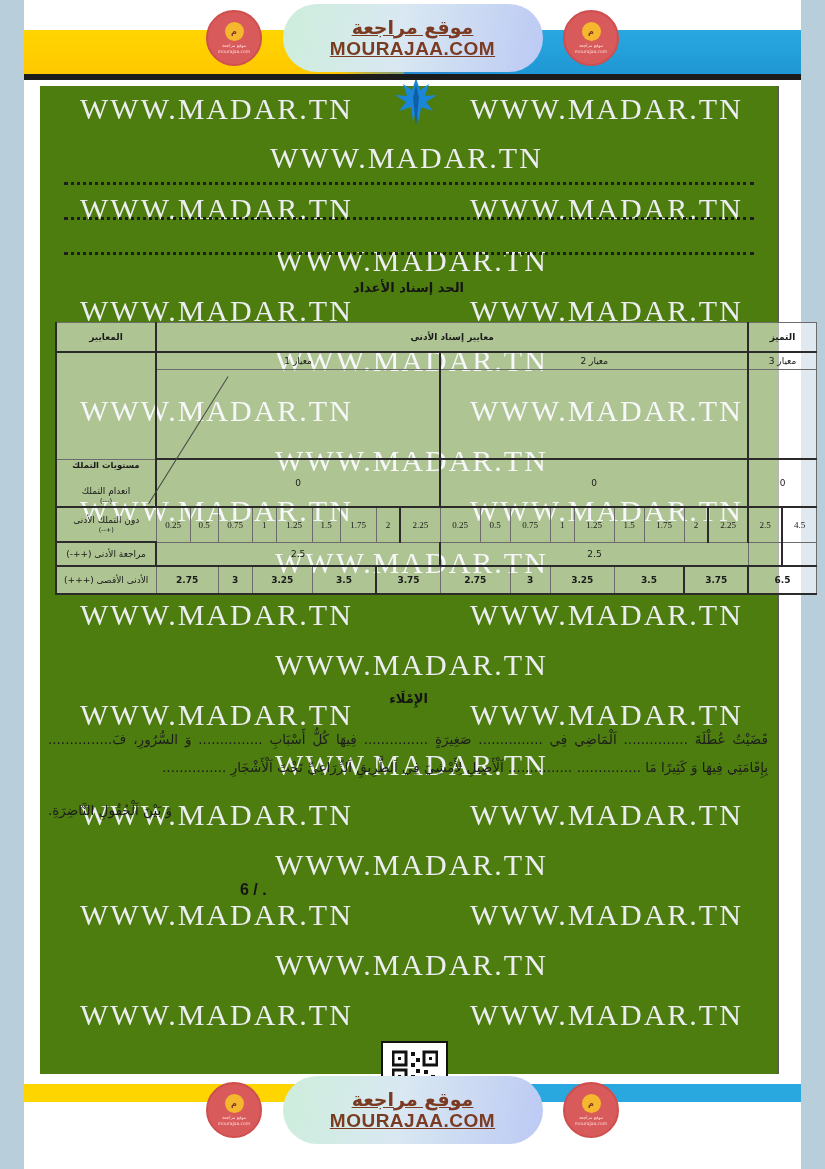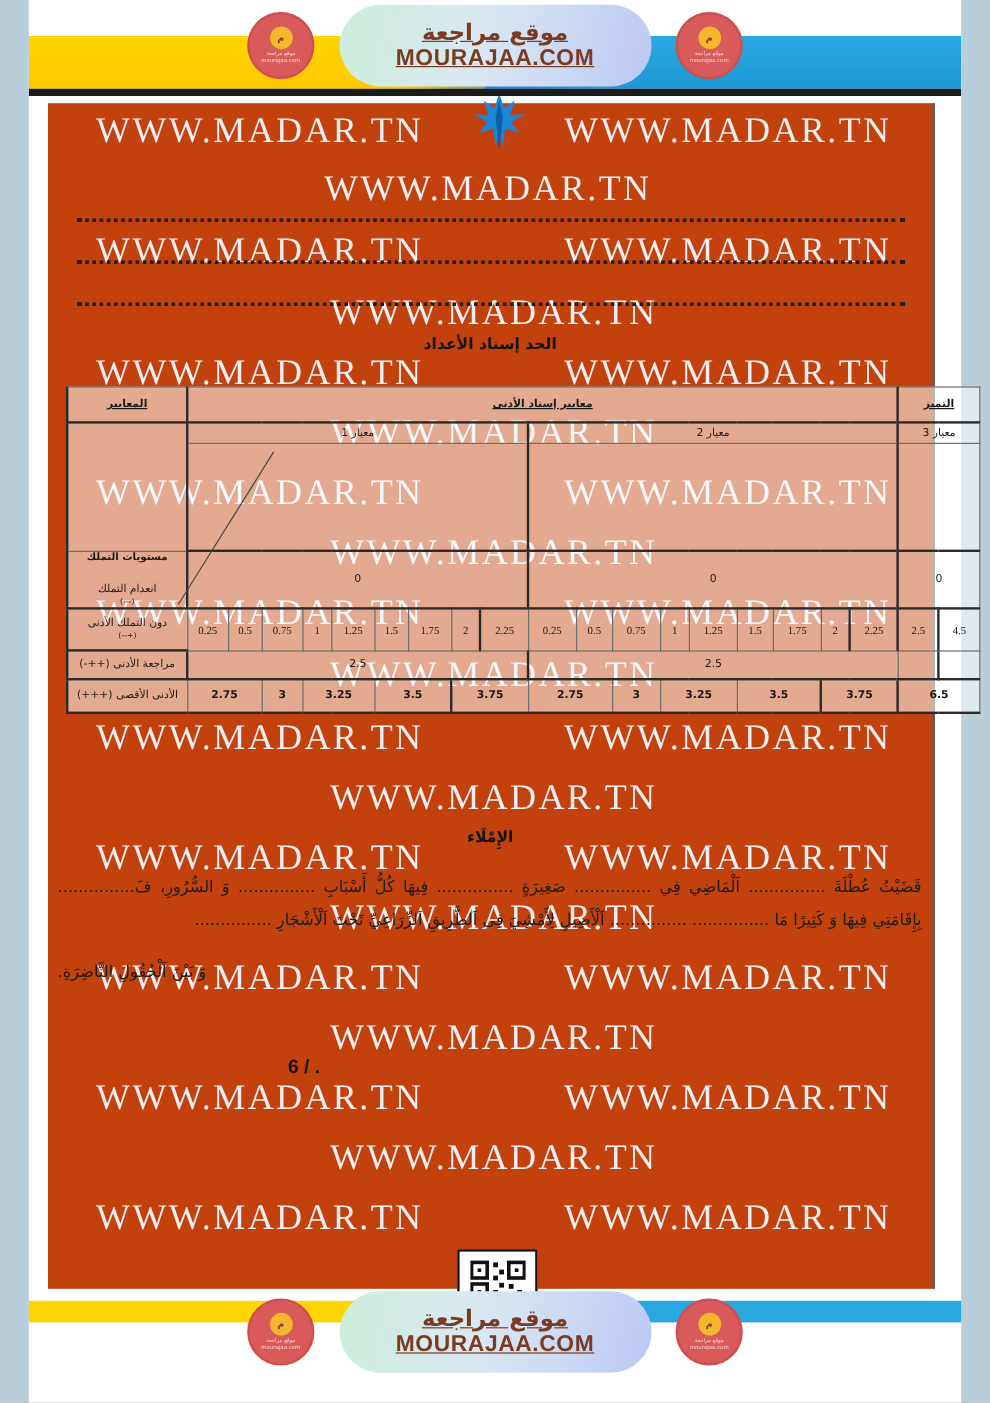--- a/index.html
+++ b/index.html
@@ -81,21 +81,21 @@
     display:flex;align-items:center;justify-content:center;
     font-size:8px;color:#7a3b22;font-weight:bold;
   }
   .brand .badge .cap{
     font-size:4.5px;color:#ffd9d9;line-height:1.25;text-align:center;margin-top:2px;
   }
 
   
   .doc{
     position:absolute;left:40px;top:86px;width:737px;height:988px;
-    background:#c2410c;border-right:2px solid #5d5d5d;
+    background:#4d7c0f;border-right:2px solid #5d5d5d;
     z-index:3;
   }
 
   
   .wm{
     position:absolute;inset:0;z-index:1;pointer-events:none;overflow:hidden;
   }
   .wm span{
     position:absolute;white-space:nowrap;
     font-family:"Liberation Serif","DejaVu Serif",serif;
@@ -127,21 +127,21 @@
     border-collapse:collapse;table-layout:fixed;z-index:3;
     background:rgba(255,255,255,.55);
   }
   table.grid td{
     border:1px solid #6c6c6c;
     text-align:center;vertical-align:middle;
     font-size:9px;color:#1a1a1a;padding:0;
   }
   .thick-b{border-bottom:2px solid #2b2b2b !important;}
   .thick-l{border-left:2px solid #2b2b2b !important;}
-  .hdr{font-size:11px;font-weight:bold;height:28px;text-decoration:underline;}
+  .hdr{font-size:11px;font-weight:bold;height:28px;}
   .sub{font-size:7px;height:16px;}
   .tall{height:88px;}
   .num{font-size:7.5px;height:34px;font-family:Liberation Serif, serif;}
   .zero{font-size:9px;height:40px;}
   .mid{font-size:8px;height:22px;}
   .big{font-size:9px;font-weight:bold;height:26px;}
   .lbl{font-size:7px;line-height:1.35;text-align:center;padding:2px 3px;}
   .lbl .l2{font-size:6.5px;}
 
   .diag{position:relative;}

